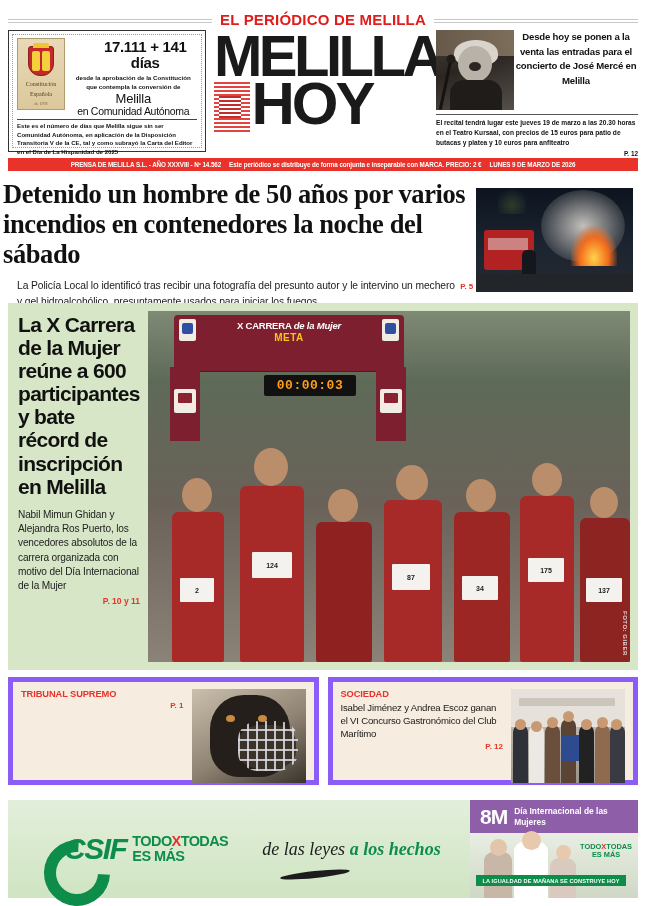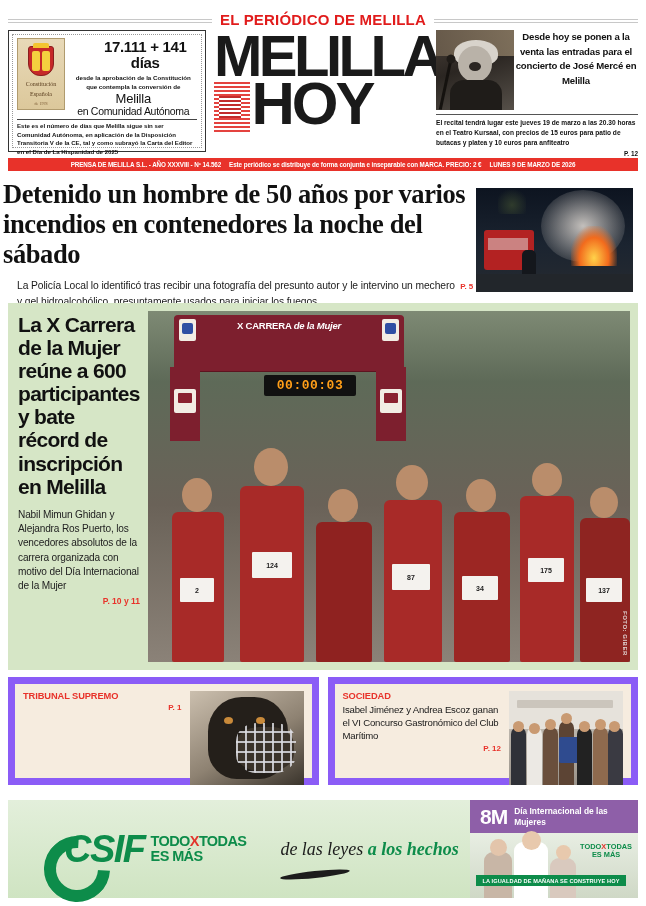--- a/index.html
+++ b/index.html
@@ -180,21 +180,21 @@
   .bib{position:absolute;background:#f4f2ee;color:#222;font-size:7px;font-weight:bold;
        display:flex;align-items:center;justify-content:center;border-radius:1px;}
   .credit{
     position:absolute;right:2px;bottom:6px;color:#eee;font-size:6px;font-weight:bold;
     writing-mode:vertical-rl; letter-spacing:0.5px; opacity:.85;
   }
 
   
   .briefs{position:absolute;left:8px;top:677px;width:630px;height:108px;display:flex;gap:9px;}
   .brief-card{
-    flex:1;background:#f6ecdf;border:7px solid #8b5cf6;padding:7px 8px;display:flex;gap:8px;
+    flex:1;background:#f6ecdf;border:5px solid #8b5cf6;padding:7px 8px;display:flex;gap:8px;
   }
   .bc-text{flex:1;}
   .bc-kicker{color:#e8322a;font-size:9.3px;font-weight:bold;letter-spacing:-0.1px;}
   .bc-body{font-size:9.6px;color:#1a1a1a;line-height:1.36;margin-top:2px;letter-spacing:-0.2px;}
   .bc-pg{color:#e8322a;font-size:8px;font-weight:bold;text-align:right;margin-top:2px;}
   .bc-photo{width:114px;height:94px;flex:none;overflow:hidden;position:relative;}
   .dogphoto{background:linear-gradient(150deg,#cbbfae,#8e8272 55%,#3a342c);}
   .dog-head{position:absolute;left:18px;top:6px;width:80px;height:82px;background:#241f1a;border-radius:42% 42% 36% 36%;}
   .dog-muzzle{position:absolute;left:46px;top:36px;width:58px;height:44px;background:#3b332a;border-radius:40%;}
   .dog-cage{position:absolute;left:46px;top:32px;width:60px;height:50px;
@@ -213,21 +213,21 @@
   .ad{position:absolute;left:8px;top:800px;width:630px;height:98px;display:flex;}
   .ad-left{
     flex:1;background:linear-gradient(180deg,#e3efdb 0%,#cfe4c2 100%);position:relative;
     display:flex;align-items:center;
   }
   .csif-logo{display:flex;align-items:center;margin-left:42px;position:relative;}
   .csif-c{
     width:66px;height:66px;border:12px solid #0d8c4a;border-radius:50%;
     border-right-color:transparent; transform:rotate(-42deg); position:absolute; left:-6px; top:8px;
   }
-  .csif-word{font-size:38px;font-weight:bold;color:#0d8c4a;font-style:italic;letter-spacing:-1.5px;margin-left:14px;}
+  .csif-word{font-size:30px;font-weight:bold;color:#0d8c4a;font-style:italic;letter-spacing:-1.5px;margin-left:14px;}
   .csif-claim{margin-left:6px;line-height:1.02;}
   .csif-claim .l1{font-size:14.5px;font-weight:bold;color:#0d8c4a;letter-spacing:-0.6px;}
   .csif-claim .l1 .x{color:#e2342c;}
   .csif-claim .l2{font-size:14.5px;font-weight:bold;color:#0d8c4a;letter-spacing:-0.6px;}
   .ad-slogan{
     margin-left:34px;font-family:"Liberation Serif",serif;font-style:italic;color:#1c1c1c;
     line-height:1.25;
   }
   .ad-slogan .s1{font-size:18px;}
   .ad-slogan .s1 em{color:#0d8c4a;font-weight:bold;}
@@ -344,20 +344,21 @@
 
     <div class="feat-photo">
 
       <div class="arch">
         <div class="arch-crest l"></div>
         <div class="arch-crest r"></div>
         <div class="arch-title">
           <span>X CARRERA</span>
           <i>de la Mujer</i>
         </div>
+        <div class="arch-meta">META</div>
       </div>
       <div class="arch-leg l">
           <div class="arch-leg-badge"></div>
         </div>
       <div class="arch-leg r">
           <div class="arch-leg-badge"></div>
         </div>
 
       <div class="timer">
         <span>00:00:03</span>

